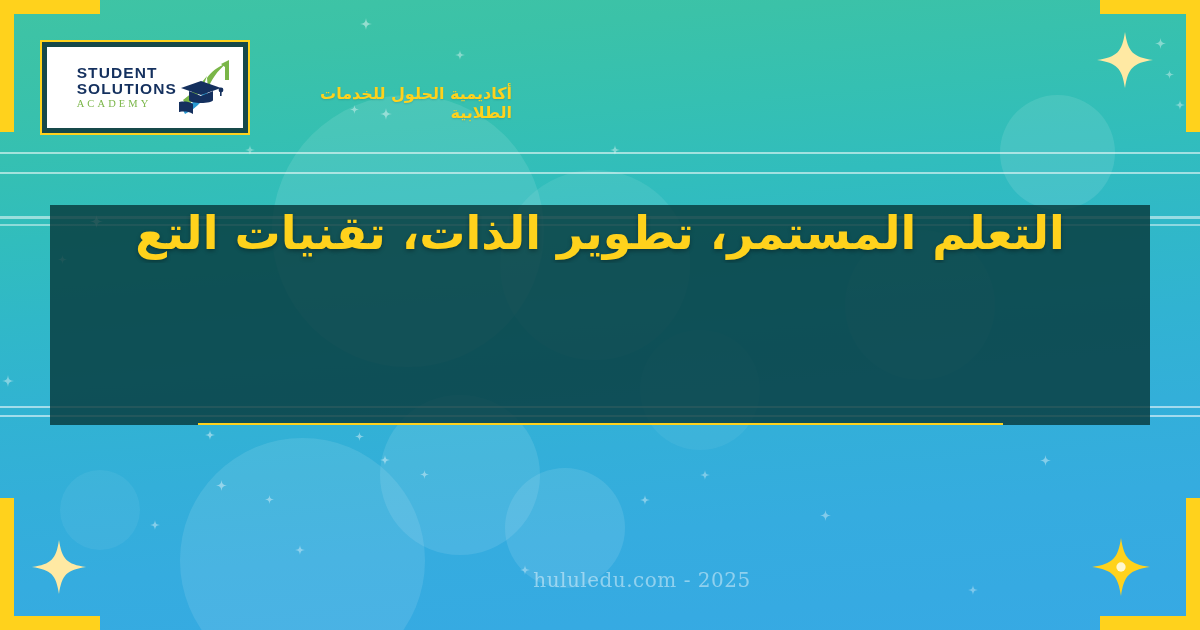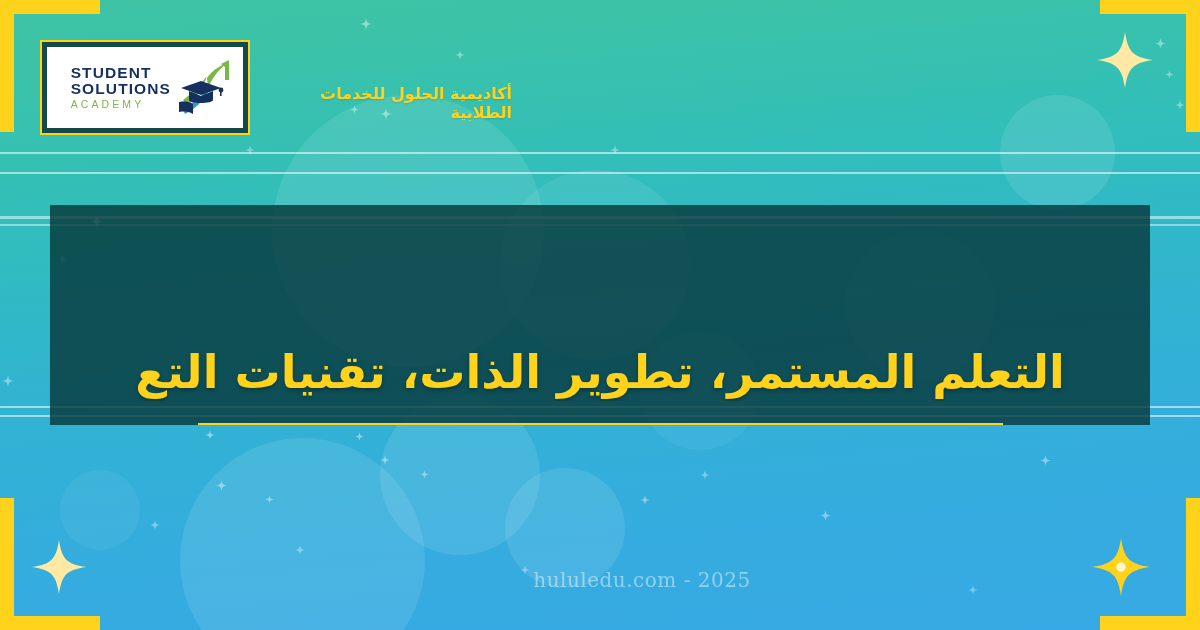--- a/index.html
+++ b/index.html
@@ -93,42 +93,42 @@
     box-sizing: border-box;
     padding: 5px;
   }
   .logo-inner {
     width: 100%;
     height: 100%;
     background: #ffffff;
     display: flex;
     align-items: center;
     justify-content: flex-start;
-    gap: 6px;
+    gap: 0;
     padding: 0 8px;
     box-sizing: border-box;
   }
   .logo-mark { flex: 0 0 auto; }
   .logo-words {
     display: flex;
     flex-direction: column;
     align-items: flex-start;
     line-height: 1.02;
     direction: ltr;
   }
   .logo-words .w1,
   .logo-words .w2 {
     font-family: "Liberation Sans", sans-serif;
     font-weight: 700;
     font-size: 15.5px;
     letter-spacing: 1.1px;
     color: #14305e;
   }
   .logo-words .w3 {
-    font-family: Liberation Sans, sans-serif;
+    font-family: Liberation Serif, serif;
     font-weight: 400;
     font-size: 10.5px;
     letter-spacing: 3.1px;
     color: #7ab648;
     margin-top: 2px;
   }
 
   .brand-tagline {
     position: absolute;
     left: 262px;
@@ -148,21 +148,21 @@
   .panel {
     position: absolute;
     left: 50px;
     top: 205px;
     width: 1100px;
     height: 220px;
     background: rgba(7,57,60,0.82);
     display: flex;
     flex-direction: column;
     align-items: center;
-    justify-content: flex-end;
+    justify-content: space-between;
     box-sizing: border-box;
   }
   .panel .headline {
     direction: rtl;
     text-align: center;
     font-family: "DejaVu Sans", sans-serif;
     font-weight: 700;
     font-size: 46px;
     line-height: 1.25;
     color: #ffd21c;

